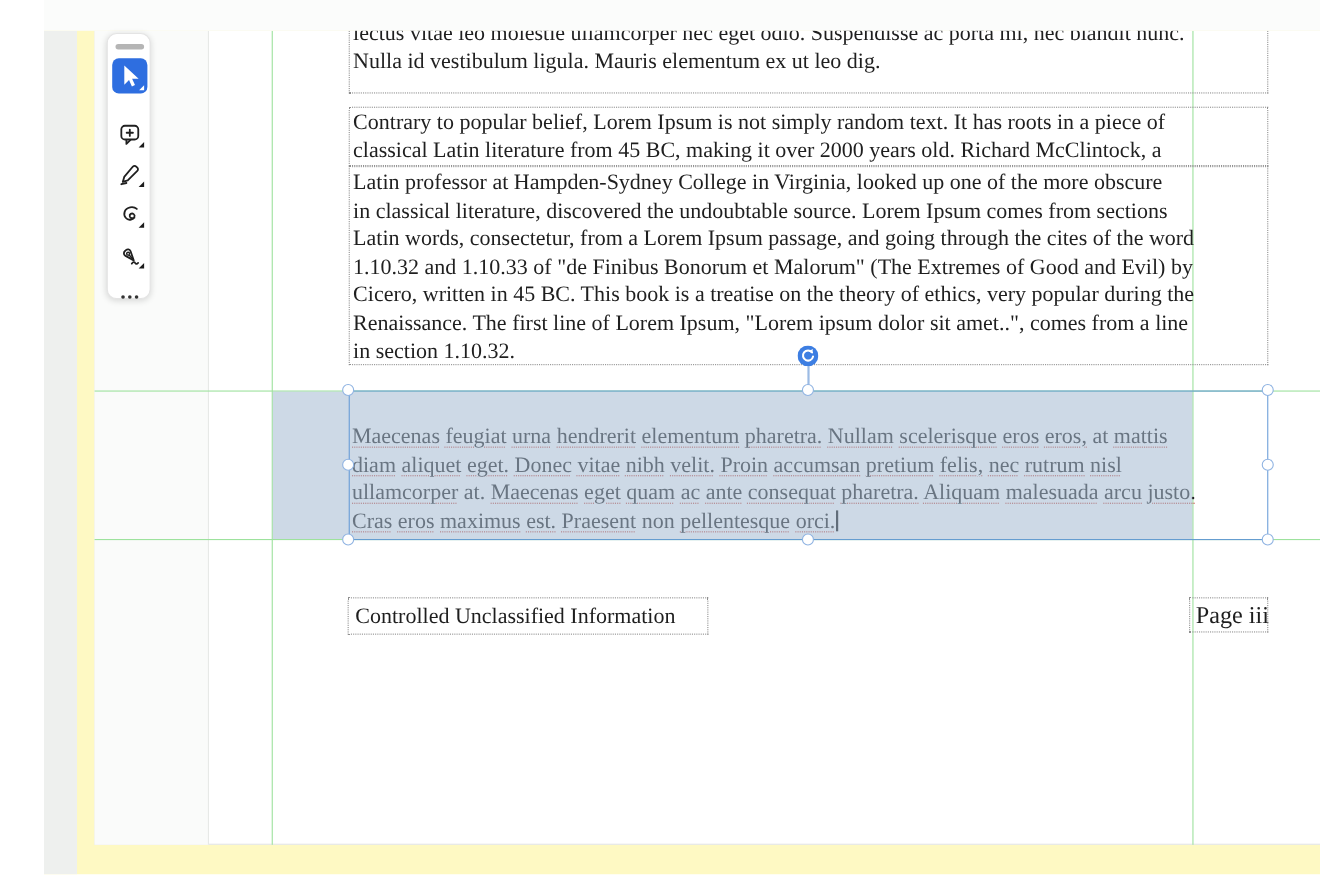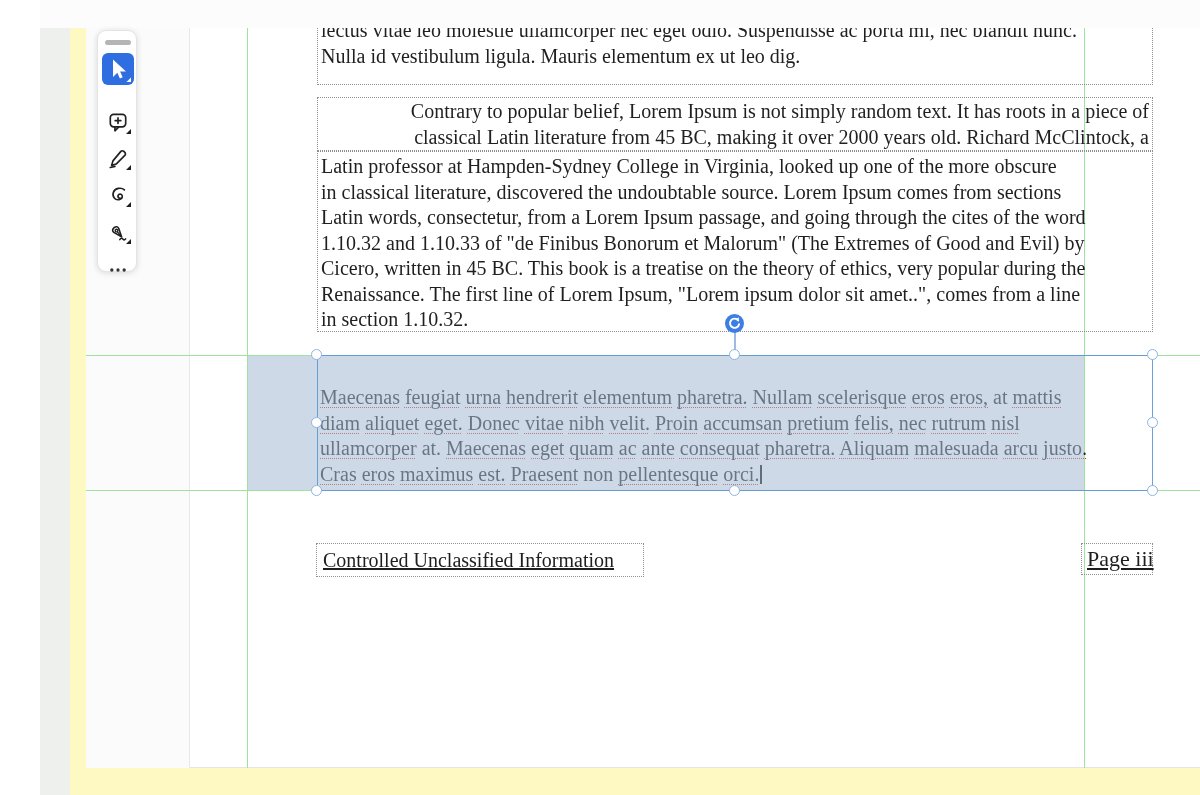--- a/index.html
+++ b/index.html
@@ -20,21 +20,21 @@
   .guide { position:absolute; background:#9de29d; z-index:2; }
   .guide.v { width:1px; top:28px; height:740px; }
   .guide.h { height:1px; left:46px; width:1126px; }
 
   
   .tblock { position:absolute; border:1px dotted #8f8f8f; z-index:3; color:#1f1f1f;
             font-size:20px; line-height:25.5px; background:transparent; }
   .tline { white-space:nowrap; }
 
   .block-a { left:277px; top:-12px; width:836px; height:97px; padding:29px 3px 0 3px; }
-  .block-b { left:277px; top:97px;  width:836px; height:54px; padding:1px 3px 0 3px;text-align:right; }
+  .block-b { left:277px; top:97px;  width:836px; height:54px; padding:1px 3px 0 3px; }
   .block-c { left:277px; top:151px; width:836px; height:181px; padding:2px 3px 0 3px; }
 
   
   .block-sel { left:277px; top:355px; width:836px; height:136px; border:none;
                padding:30px 3px 0 3px; color:#222; }
   .sp { text-decoration: underline; text-decoration-style: dotted;
         text-decoration-color:#c0392b; text-decoration-thickness:1px;
         text-underline-offset:3px;text-align:center; }
   .caret { display:inline-block; width:1.5px; height:19px; background:#111;
            vertical-align:-3px; margin-left:1px; }
@@ -50,21 +50,21 @@
             background:#fff; border:1.5px solid #8fb3e2; z-index:6; }
   .h-tl { left:271px; top:349px; }  .h-tc { left:689px; top:349px; }  .h-tr { left:1107px; top:349px; }
   .h-ml { left:271px; top:417px; }  .h-mr { left:1107px; top:417px; }
   .h-bl { left:271px; top:485px; }  .h-bc { left:689px; top:485px; }  .h-br { left:1107px; top:485px; }
   .rotate-stem { position:absolute; left:694px; top:331px; width:1.5px; height:22px;
                  background:#9cbbe4; z-index:5; }
   .rotate-handle { position:absolute; left:685px; top:314px; width:19px; height:19px; z-index:6; }
 
   
   .footer-block { position:absolute; border:1px dotted #8f8f8f; z-index:3; color:#1e1e1e;
-                  background:transparent; white-space:nowrap;text-decoration:underline; }
+                  background:transparent; white-space:nowrap; }
   .footer-cui { left:276px; top:543px; width:328px; height:34px; font-size:20px;
                 line-height:32px; padding-left:6px; }
   .footer-page { left:1041px; top:543px; width:72px; height:32px; font-size:22px;
                  line-height:30px; padding-left:5px; }
 
   
   .top-strip { position:absolute; left:0; top:0; width:1200px; height:28px;
                background:#fbfcfb; z-index:30; }
 
   

